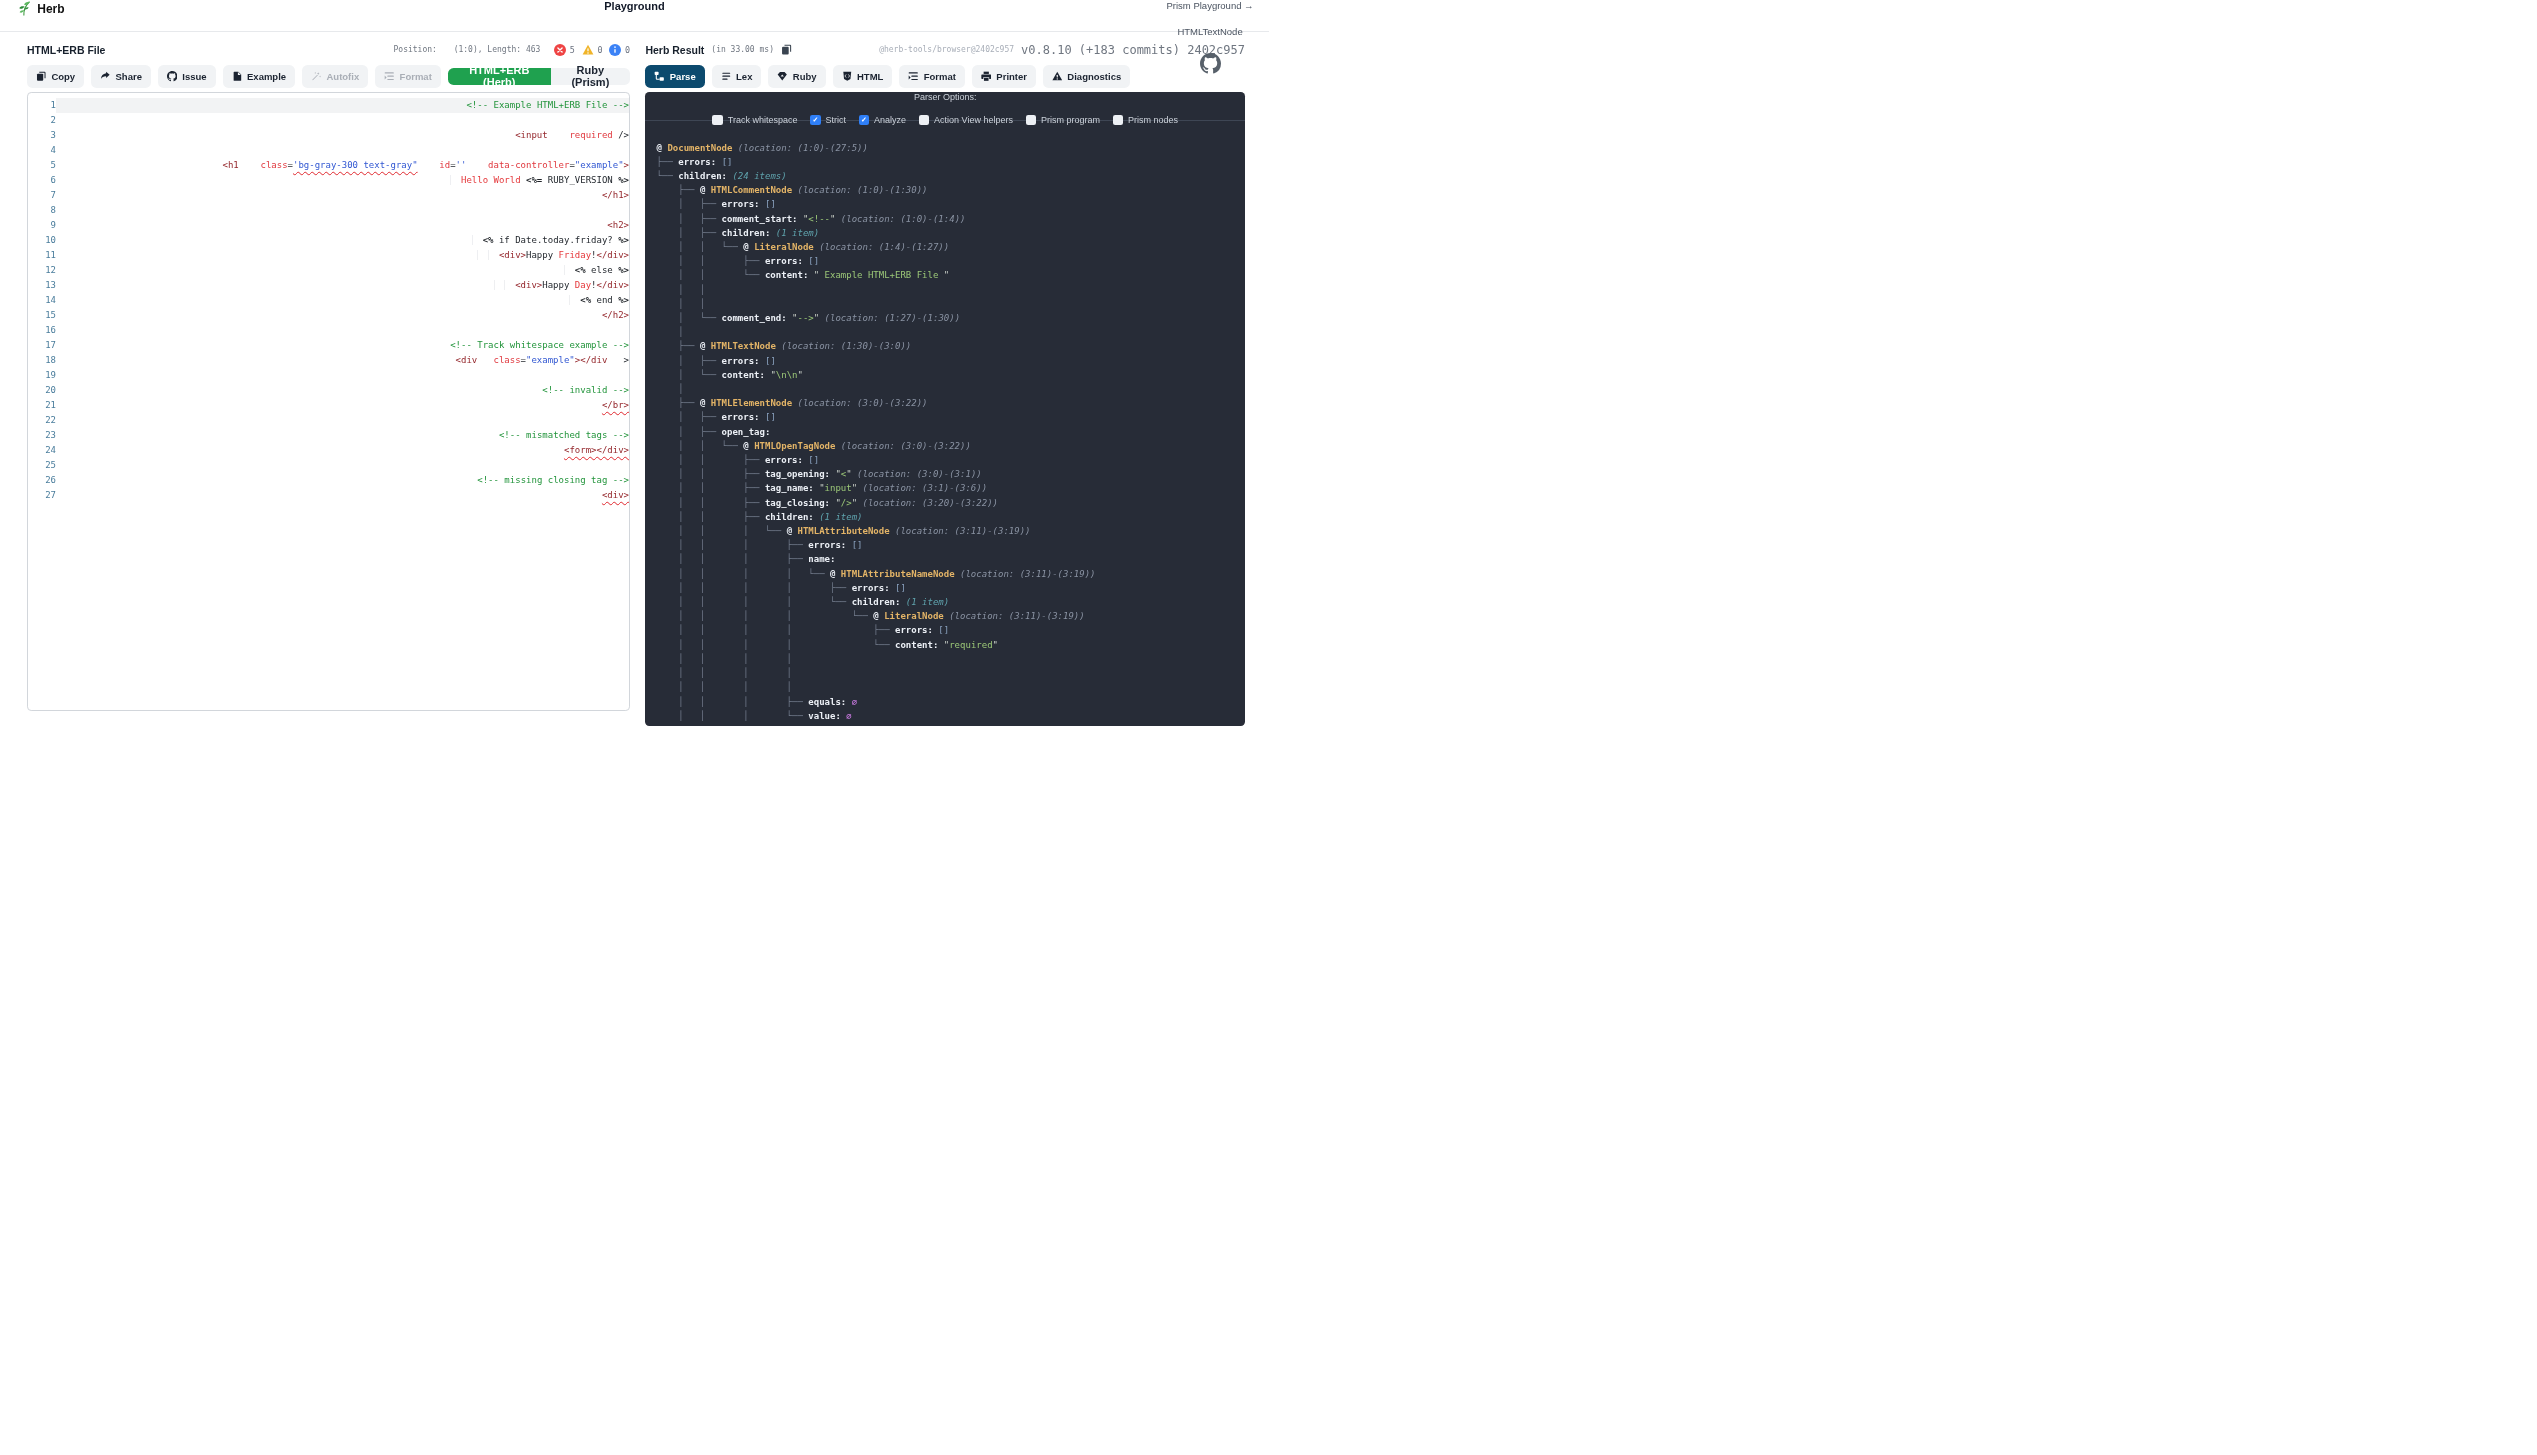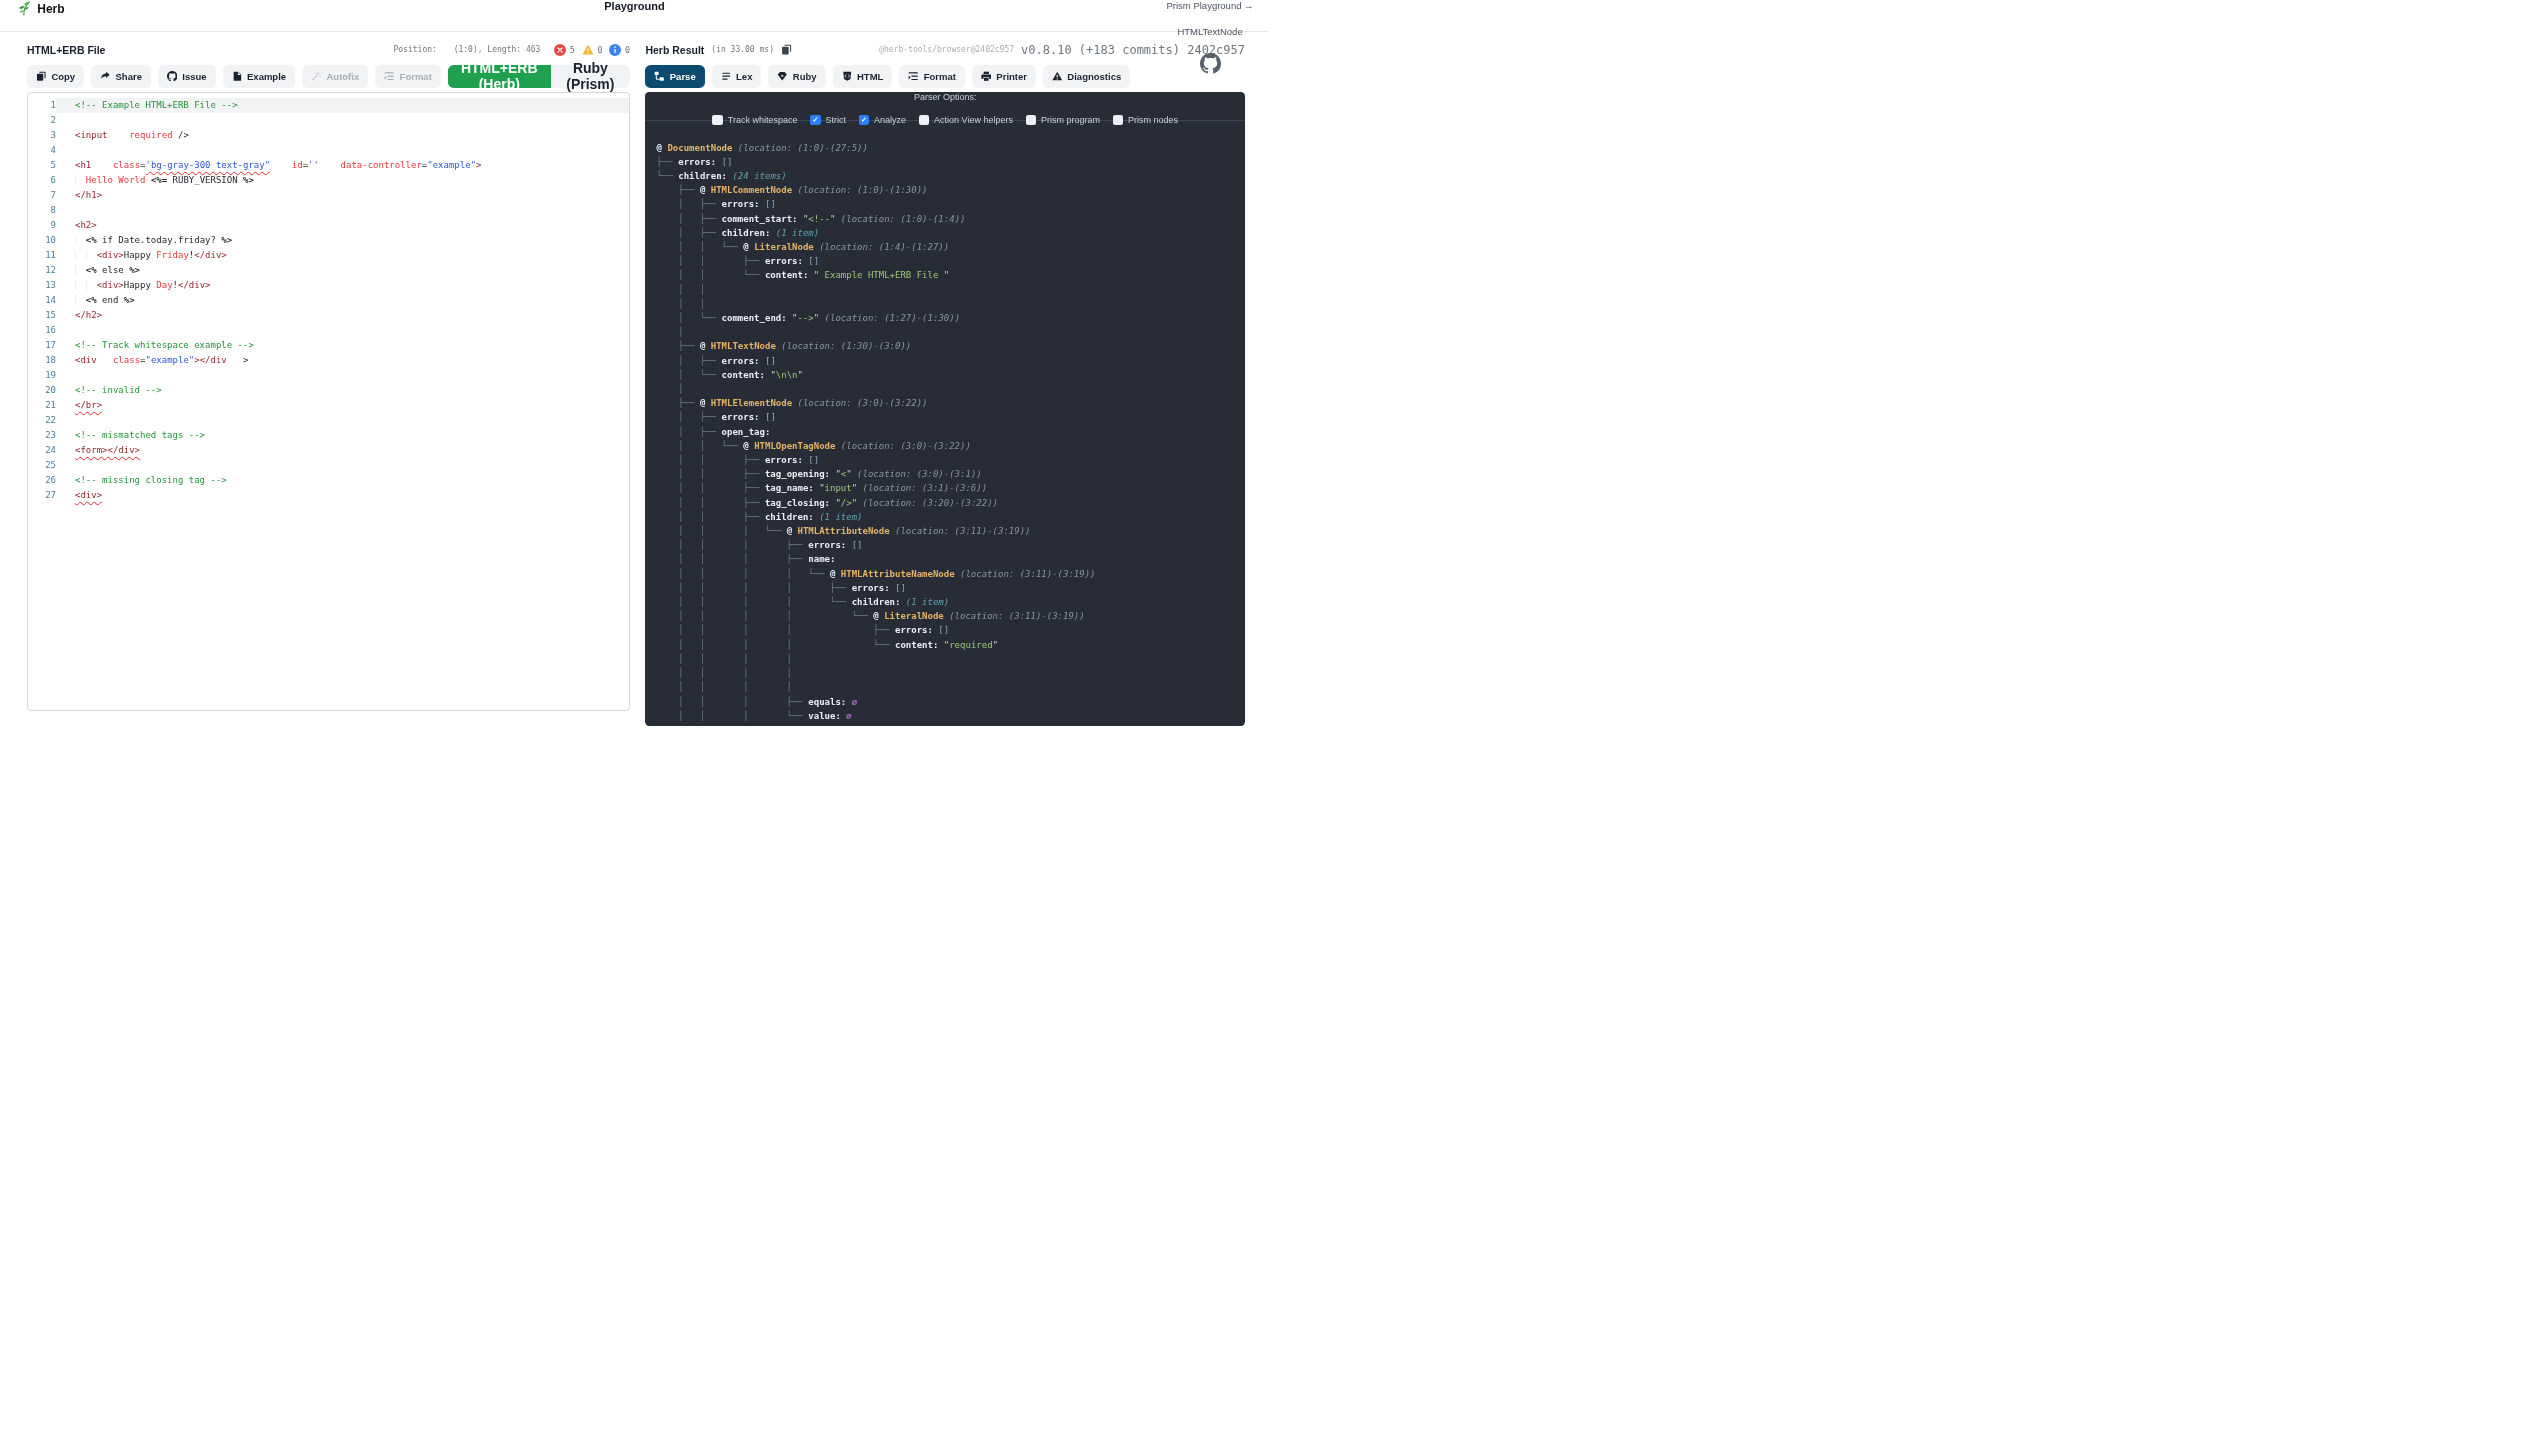--- a/index.html
+++ b/index.html
@@ -33,31 +33,31 @@
   .toolbar { margin-top:6.3px; height:23px; display:flex; align-items:center; gap:7px; }
   .btn { height:23px; display:inline-flex; align-items:center; gap:4.9px; padding:0 9px;
          background:#f1f3f5; border:none; border-radius:5.6px; font-size:9.5px; font-weight:600;
          color:#1b2330; font-family:inherit; cursor:pointer; white-space:nowrap; }
   .btn svg { width:10.5px; height:10.5px; fill:#1b2330; }
   .btn.disabled { color:#a9aeb6; cursor:default; }
   .btn.disabled svg { fill:#a9aeb6; }
   .btn.green { background:#0c4a6e; color:#fff; }
   .btn.green svg { fill:#fff; }
   .tabgroup { margin-left:auto; display:flex; }
-  .tab { height:23px; display:inline-flex; align-items:center; padding:0 9.8px; font-size:14px;
+  .tab { height:17px; display:inline-flex; align-items:center; padding:0 9.8px; font-size:11px;
          font-weight:600; border:none; font-family:inherit; cursor:pointer; }
   .tab.on { background:#1fa14f; color:#fff; border-radius:5.6px 0 0 5.6px; }
   .tab.off { background:#f1f3f5; color:#1b2330; border-radius:0 5.6px 5.6px 0; }
 
   
   .editor { margin-top:4.2px; border:0.7px solid #d2d6db; border-radius:4.2px; background:#fff;
             height:619px; overflow:hidden; padding-top:4.9px; cursor:text; }
   .cm-line { display:flex; line-height:15px; font-family:"DejaVu Sans Mono", monospace; font-size:9px; }
   .gut { width:28px; text-align:right; color:#4a7d9c; flex:0 0 28px; user-select:none; }
-  .lc { padding-left:19px; white-space:pre; flex:1; color:#24292f; }
+  .lc { padding-left:19px; white-space:pre; flex:1; color:#24292f;text-align:right; }
   .cm-line.active .lc { background:#f2f3f4; }
   .tk-c { color:#22943b; }
   .tk-t { color:#94262b; }
   .tk-a { color:#e0383e; }
   .tk-v { color:#3157d2; }
   .tk-vq { color:#3157d2; text-decoration:underline wavy #e0282e 0.7px; text-underline-offset:2.8px; }
   .tk-x { color:#24292f; }
   .tk-r { color:#e5383b; }
   .tk-eb { color:#1f2328; font-weight:700; }
   .tk-tq { color:#94262b; text-decoration:underline wavy #e0282e 0.7px; text-underline-offset:2.8px; }

